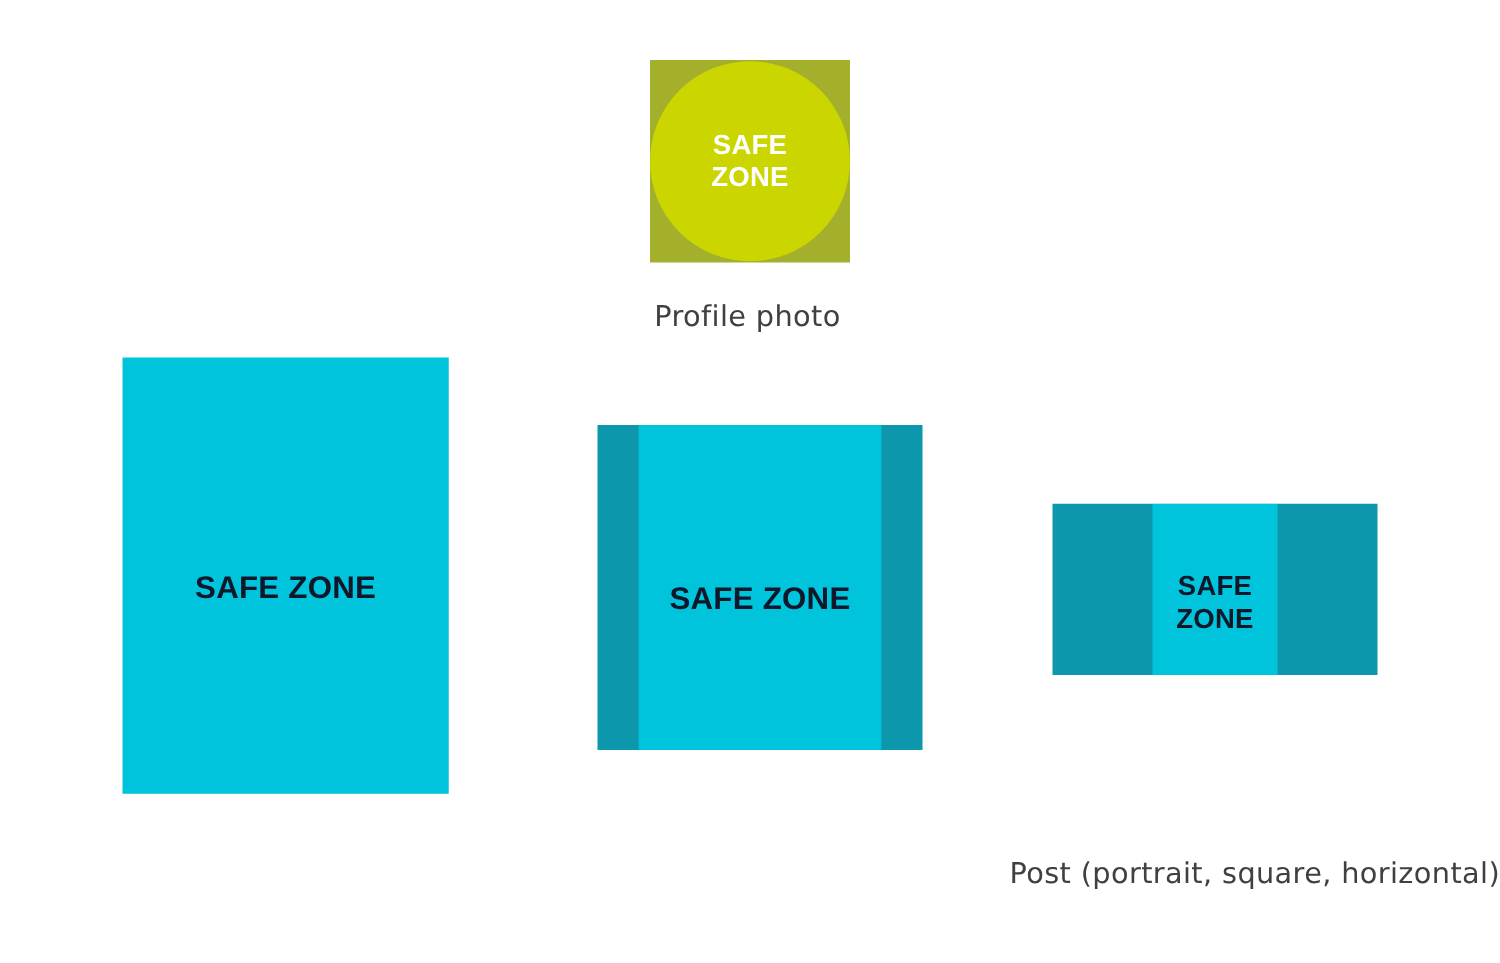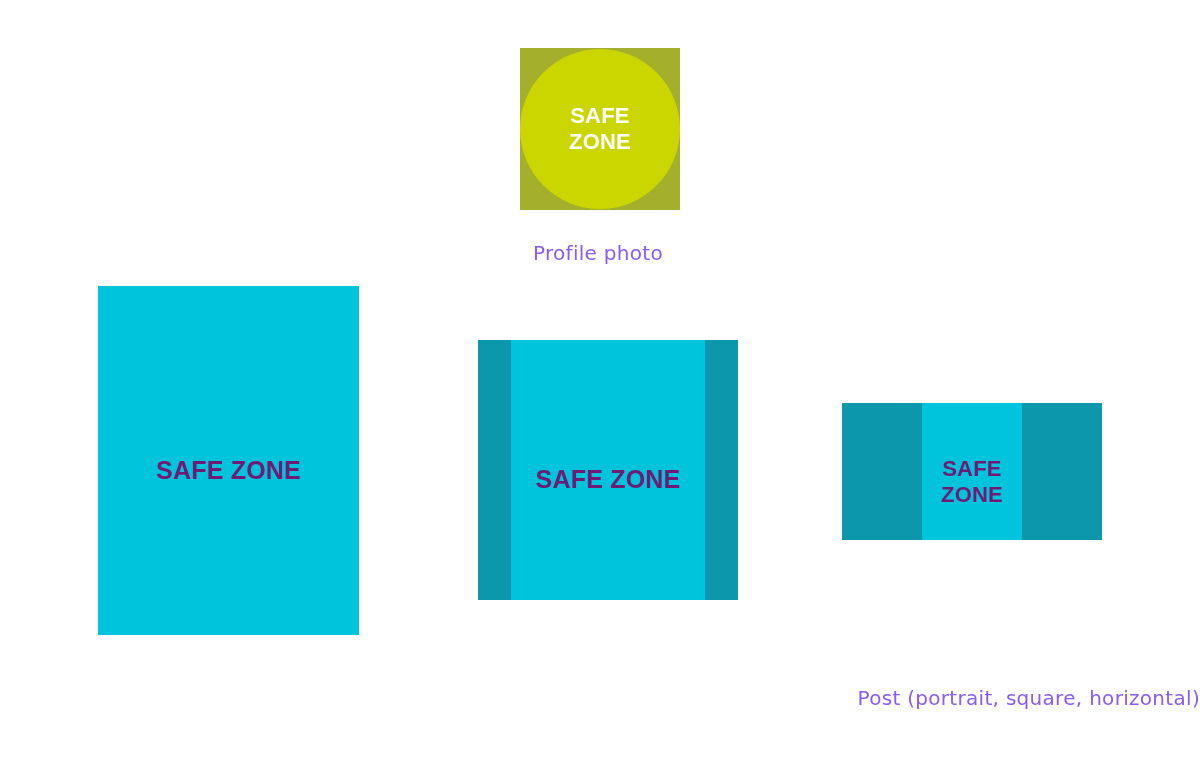--- a/index.html
+++ b/index.html
@@ -52,22 +52,22 @@
     font-weight: bold;
     font-size: 22px;
     line-height: 1.18;
     text-align: center;
     letter-spacing: 0.2px;
   }
 
   
   .caption {
     position: absolute;
-    color: #8b5cf6;
-    font-size: 20px;
+    color: #404040;
+    font-size: 23px;
     font-weight: 400;
     letter-spacing: 0.3px;
     white-space: nowrap;
     font-family: "DejaVu Sans", sans-serif;
   }
   .caption-profile {
     left: 520px;
     top: 241px;
     width: 160px;
     text-align: center;
@@ -87,21 +87,21 @@
   }
   .post .safe {
     position: absolute;
     top: 0;
     bottom: 0;
     display: flex;
     align-items: center;
     justify-content: center;
   }
   .post .zone-label {
-    color: #701a75;
+    color: #0f172a;
     font-weight: bold;
     text-align: center;
     letter-spacing: 0.2px;
     line-height: 1.18;
     position: relative;
     z-index: 3;
     margin-top: 20px;
   }
 
   

